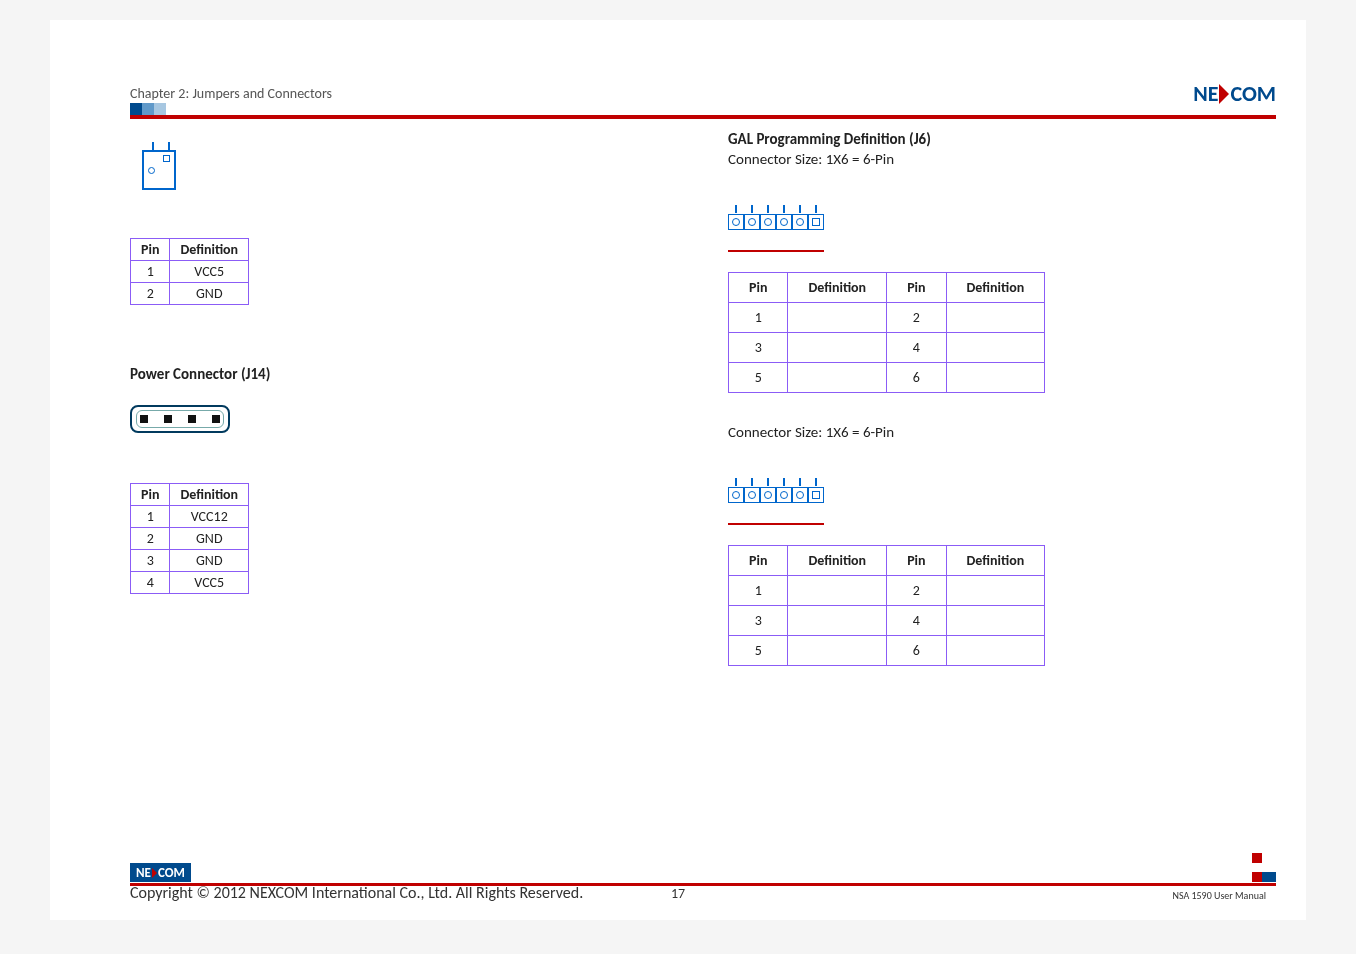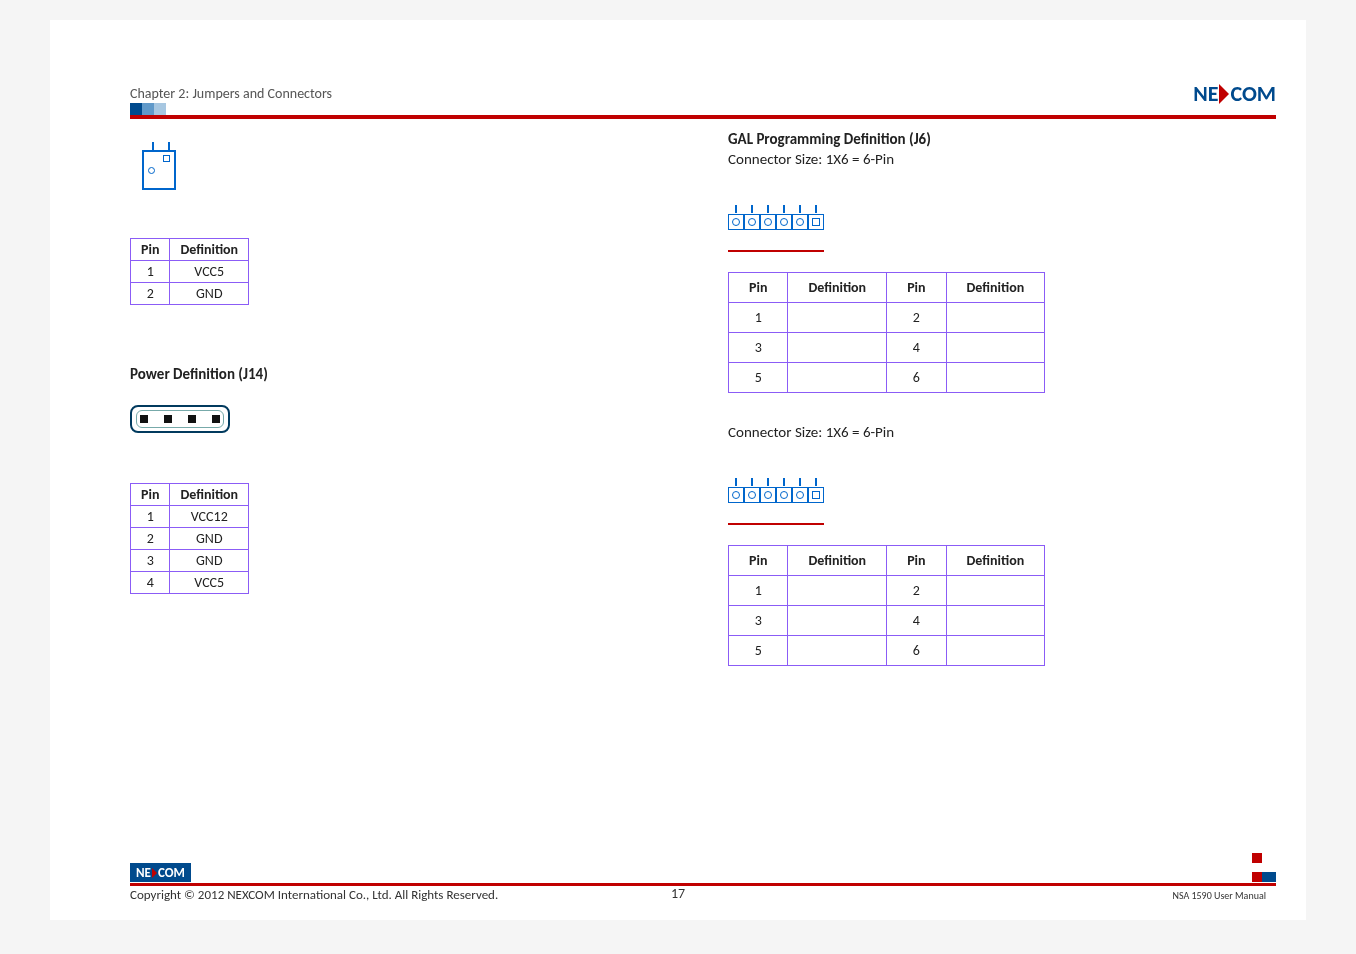--- a/index.html
+++ b/index.html
@@ -135,21 +135,21 @@
   }
   .footer-logo {
     position: absolute; bottom: 38px; left: 80px;
     background: #004a8d; color:#fff; font-weight:bold; font-size:13px;
     padding: 2px 6px; display:flex; align-items:center; gap:1px;
   }
   .footer-logo .tri {
     width:0;height:0;border-top:5px solid transparent;border-bottom:5px solid transparent;border-left:5px solid #c00000;
   }
   .copyright {
-    position:absolute; bottom: 18px; left: 80px; font-size: 13px; color:#333;
+    position:absolute; bottom: 18px; left: 80px; font-size: 16px; color:#333;
   }
   .pagenum {
     position:absolute; bottom: 18px; left: 50%; transform:translateX(-50%); font-size: 14px; color:#333;
   }
   .manualname {
     position:absolute; bottom: 18px; right: 40px; font-size: 10px; color:#333;
   }
   .corner-flag {
     position:absolute; bottom: 34px; right: 30px;
   }
@@ -203,21 +203,21 @@
         </tr>
         <tr>
           <td>2</td>
           <td>GND</td>
         </tr>
       </tbody>
         </table>
 
       <div style="height:30px"></div>
 
-      <div class="section-title">Power Definition (J14)</div>
+      <div class="section-title">Power Connector (J14)</div>
 
       <div style="height:20px"></div>
       <div class="conn-4pin">
         <div class="dot"></div>
         <div class="dot"></div>
         <div class="dot"></div>
         <div class="dot"></div>
       </div>
       <div style="height:20px"></div>
 

